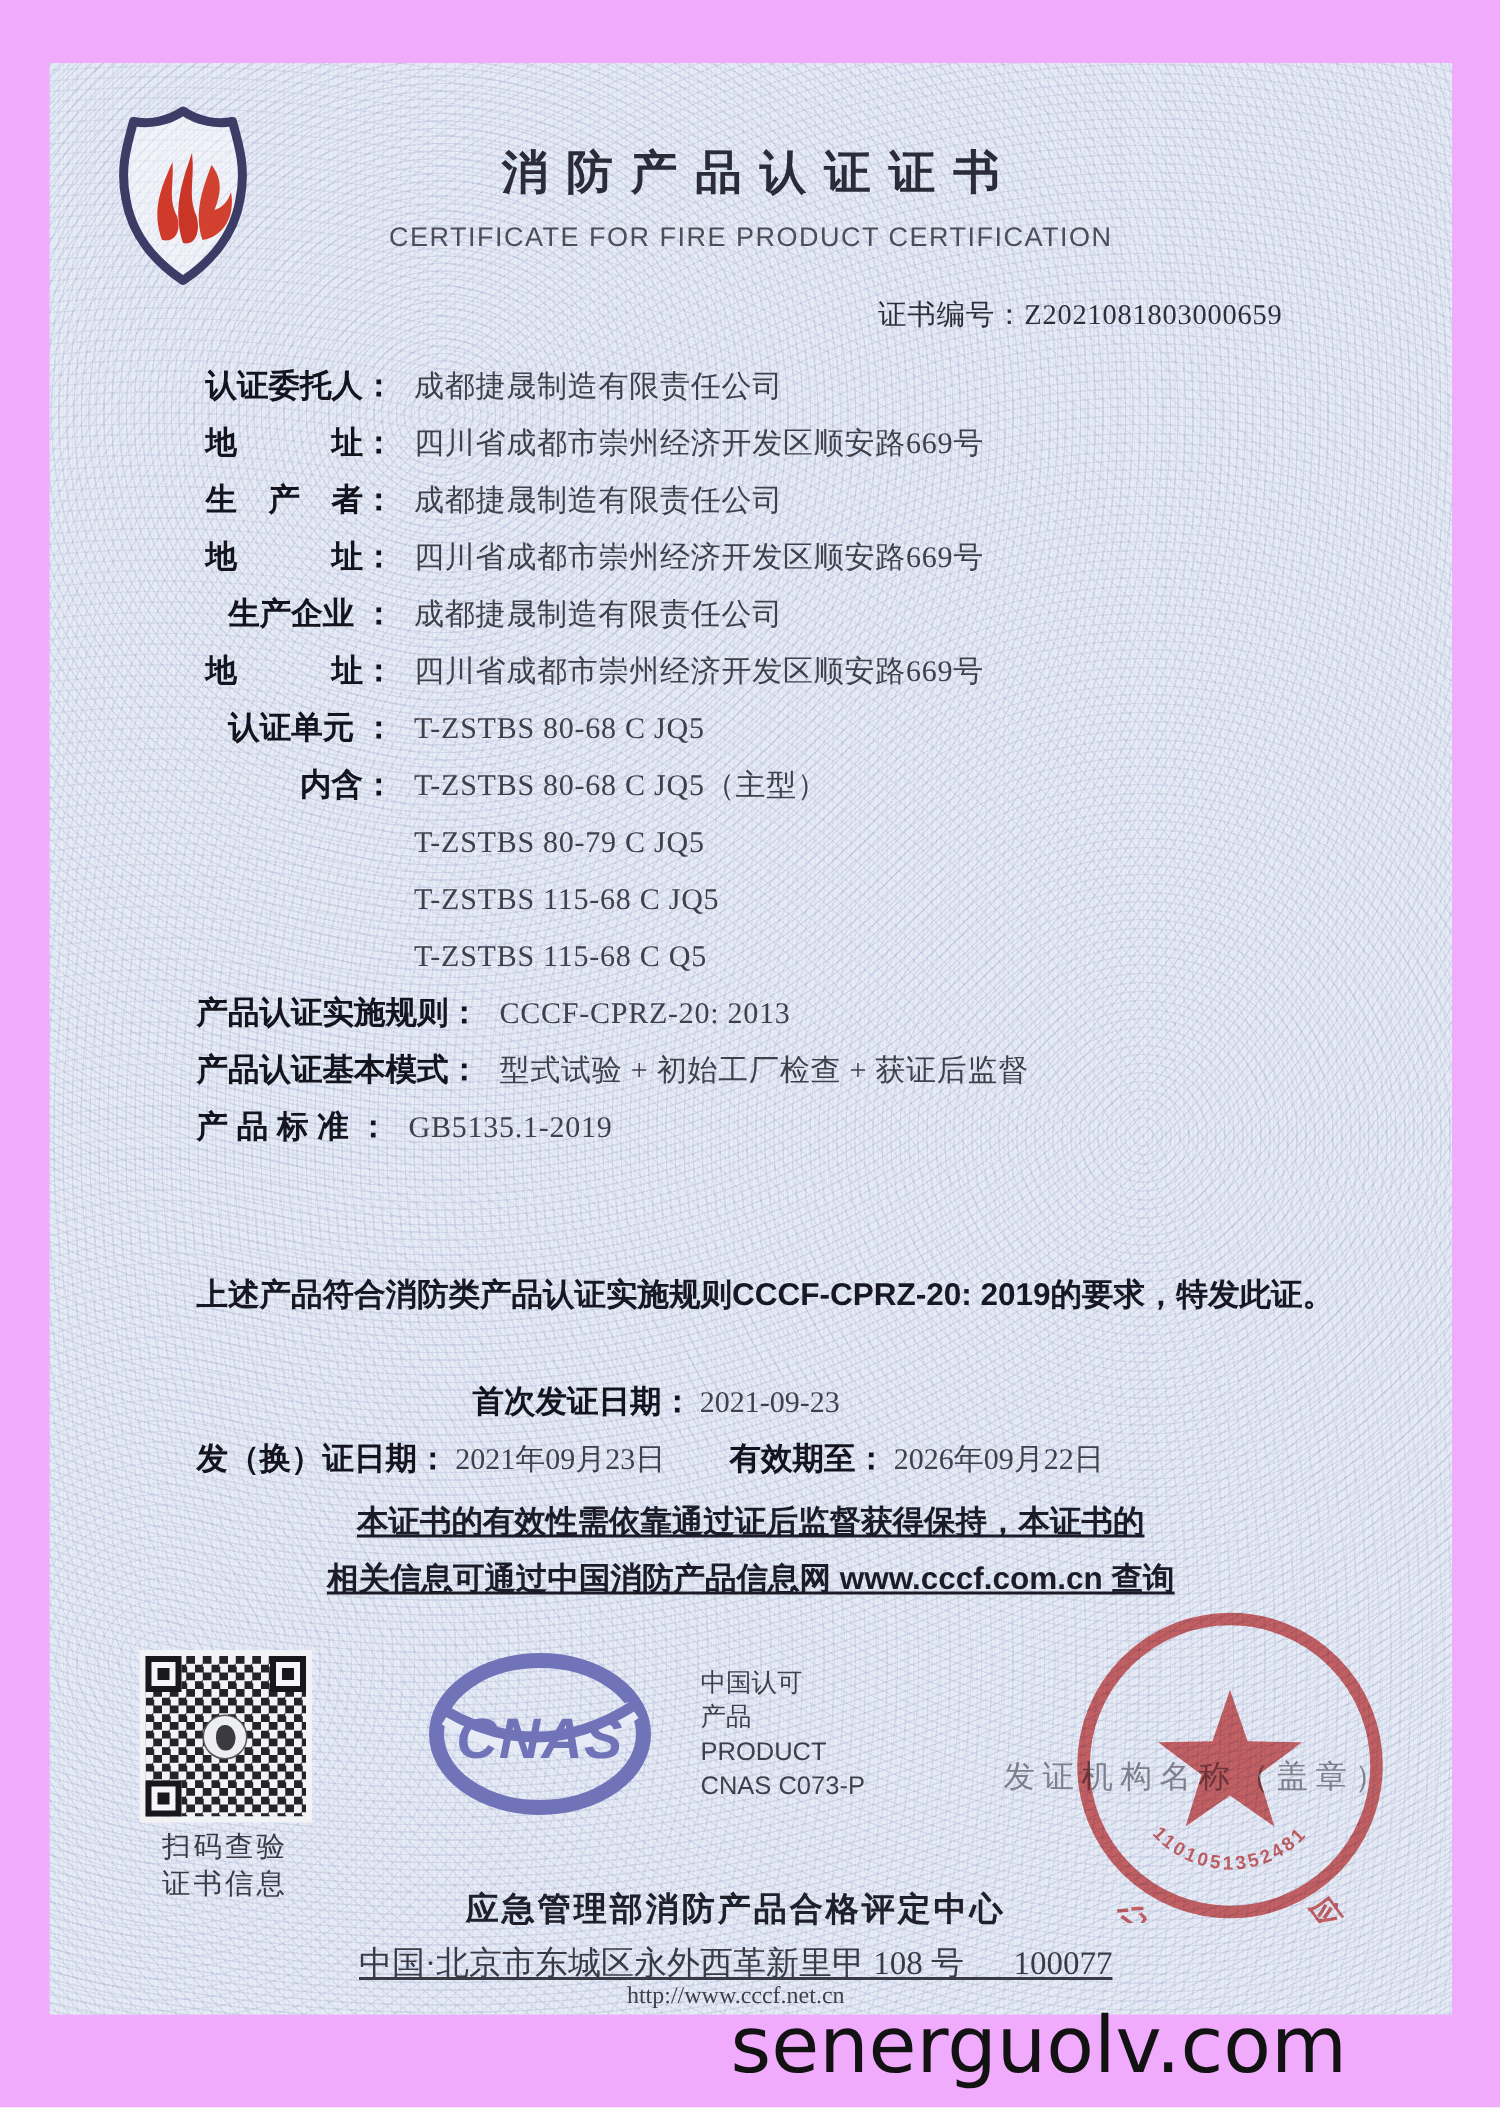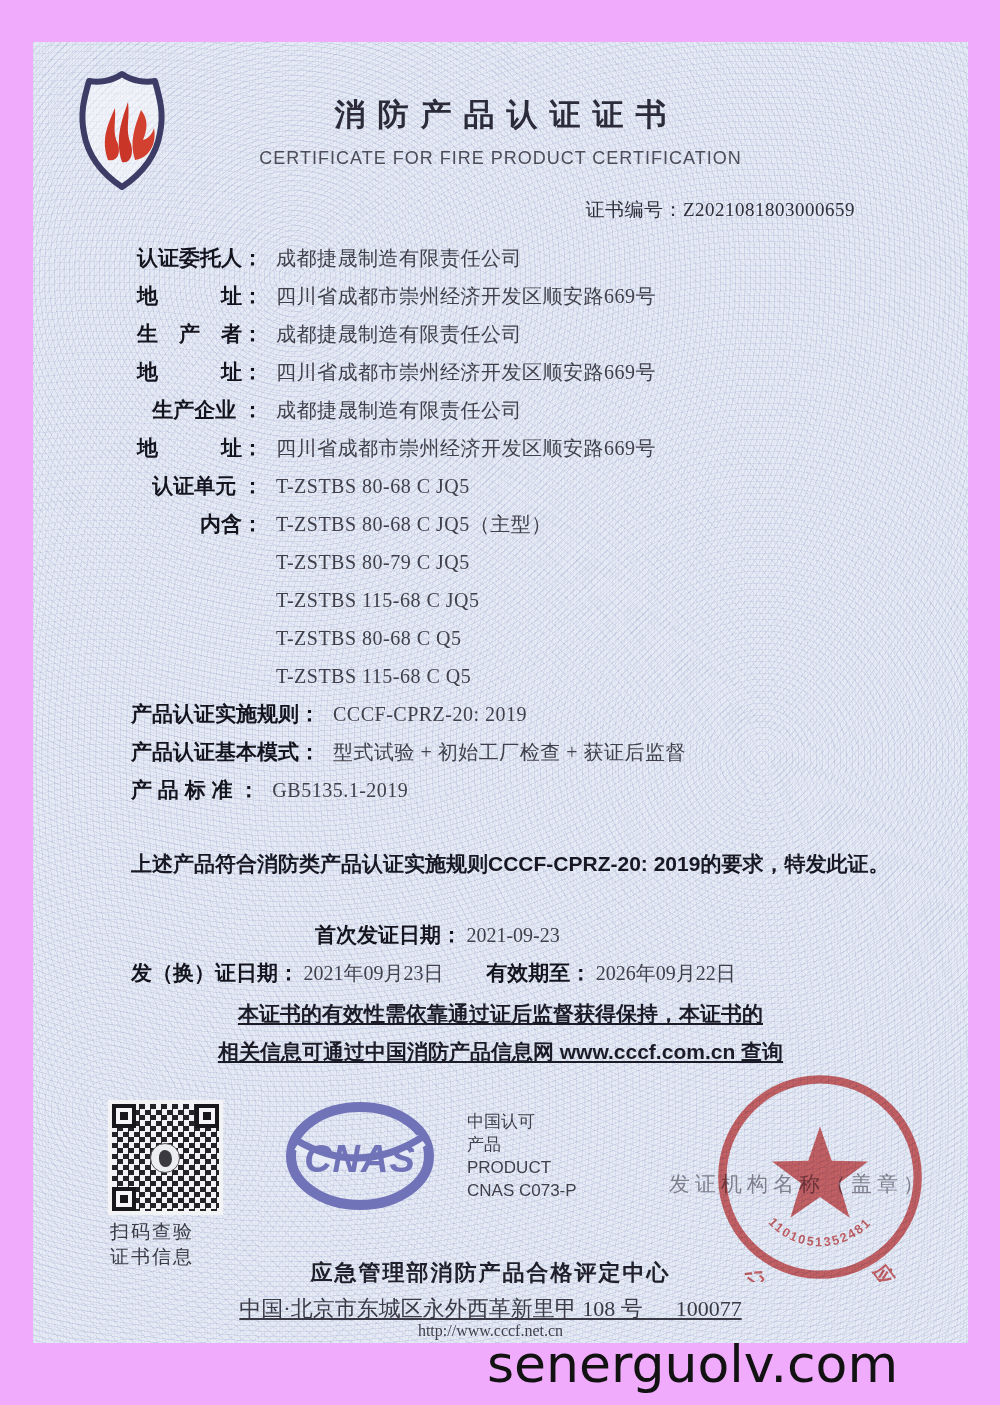--- a/index.html
+++ b/index.html
@@ -53,21 +53,21 @@
   .row-issue { position:absolute; left:98px; top:912px; height:38px; line-height:38px; white-space:nowrap; }
   .dlbl { font-weight:bold; font-size:21px; color:#14141f; }
   .dval { font-size:20px; color:#40404c; font-family:"Liberation Serif", serif; }
   .gap34 { display:inline-block; width:34px; }
 
   .notice { position:absolute; left:0; width:100%; text-align:center; font-weight:bold; font-size:21px; color:#1c1c28;text-decoration:underline; }
   .notice.n1 { top:958px; }
   .notice.n2 { top:996px; }
 
   
-  .qr-block { position:absolute; left:77px; top:1062px; width:110px; text-align:left; }
+  .qr-block { position:absolute; left:62px; top:1062px; width:110px; text-align:center; }
   .qr {
     position:relative; width:107px; height:107px; margin:0 auto;
     background:
       repeating-conic-gradient(#242428 0% 25%, #f3f3f6 0% 50%);
     background-size:11px 11px;
     outline:4px solid #f3f3f6;
   }
   .fp { position:absolute; width:24px; height:24px; border:4px solid #18181c; background:#f6f6f8; }
   .fp::after { content:""; position:absolute; left:4px; top:4px; width:8px; height:8px; background:#18181c; }
   .fp.tl { left:0; top:0; }
@@ -151,29 +151,25 @@
         <div class="frow">
           <span class="flbl"></span>
           <span class="fval">T-ZSTBS 80-79 C  JQ5</span>
         </div>
         <div class="frow">
           <span class="flbl"></span>
           <span class="fval">T-ZSTBS 115-68 C  JQ5</span>
         </div>
         <div class="frow">
           <span class="flbl"></span>
-          <span class="fval">T-ZSTBS 80-68 C  Q5</span>
-        </div>
-        <div class="frow">
-          <span class="flbl"></span>
           <span class="fval">T-ZSTBS 115-68 C  Q5</span>
         </div>
         <div class="frow wide">
           <span class="flbl">产品认证实施规则：</span>
-          <span class="fval">CCCF-CPRZ-20: 2019</span>
+          <span class="fval">CCCF-CPRZ-20: 2013</span>
         </div>
         <div class="frow wide">
           <span class="flbl">产品认证基本模式：</span>
           <span class="fval">型式试验 + 初始工厂检查 + 获证后监督</span>
         </div>
         <div class="frow wide">
           <span class="flbl">产 品 标 准 ：</span>
           <span class="fval">GB5135.1-2019</span>
         </div>
       </div>

